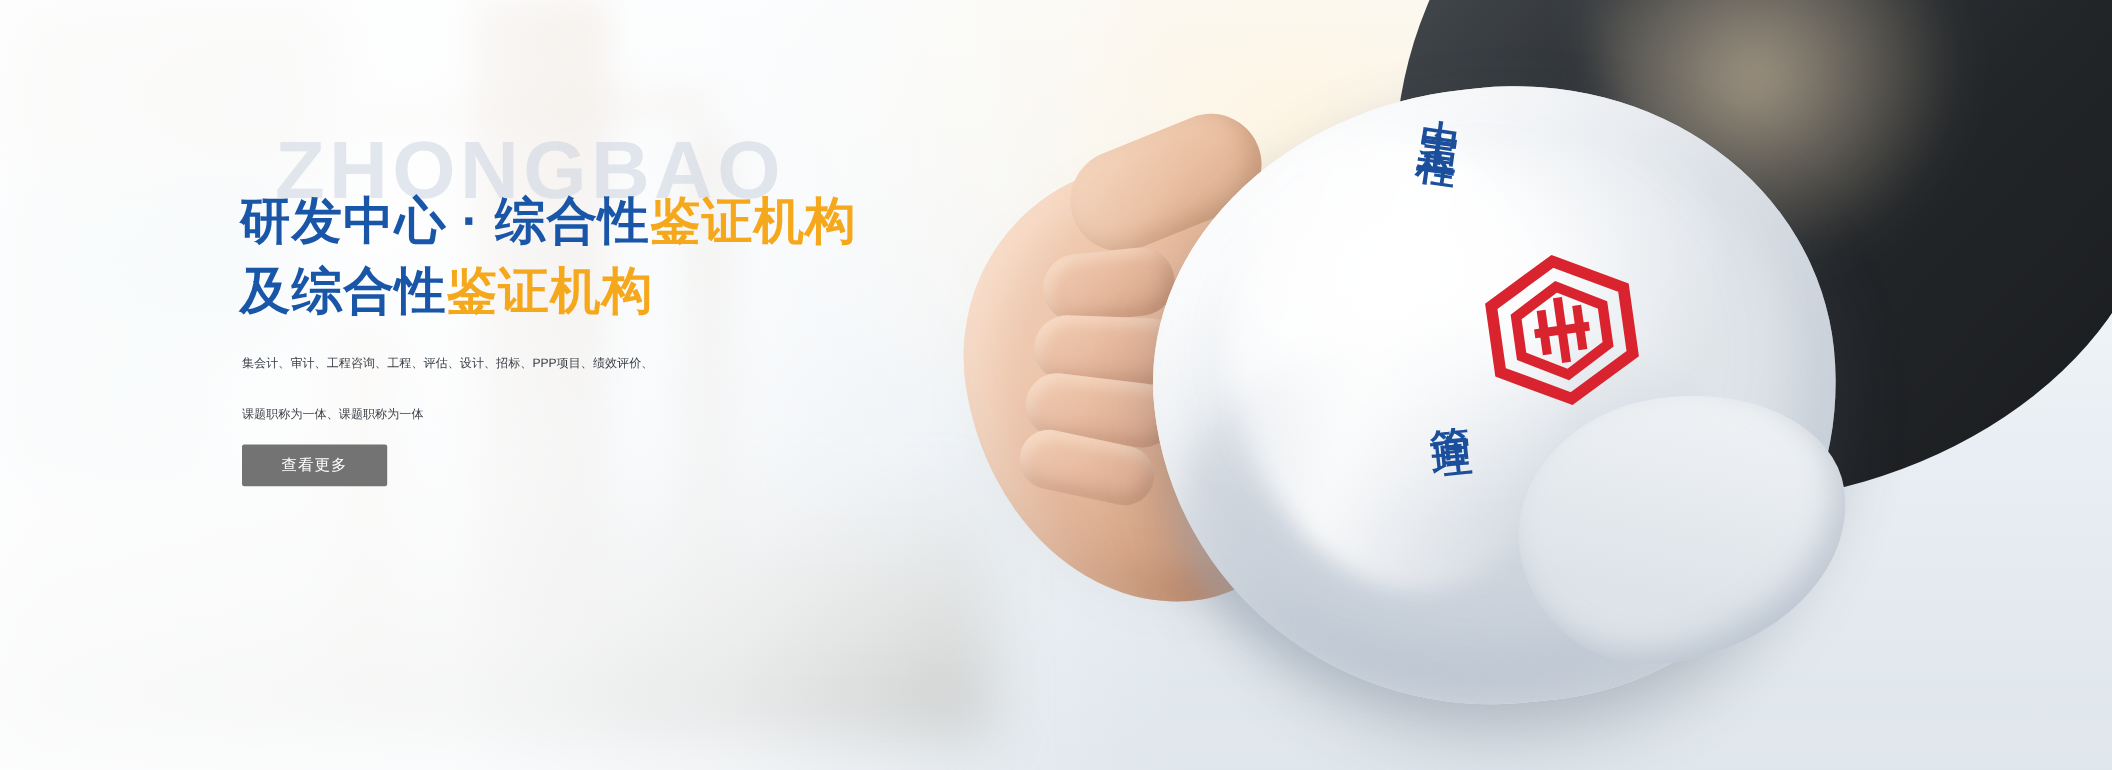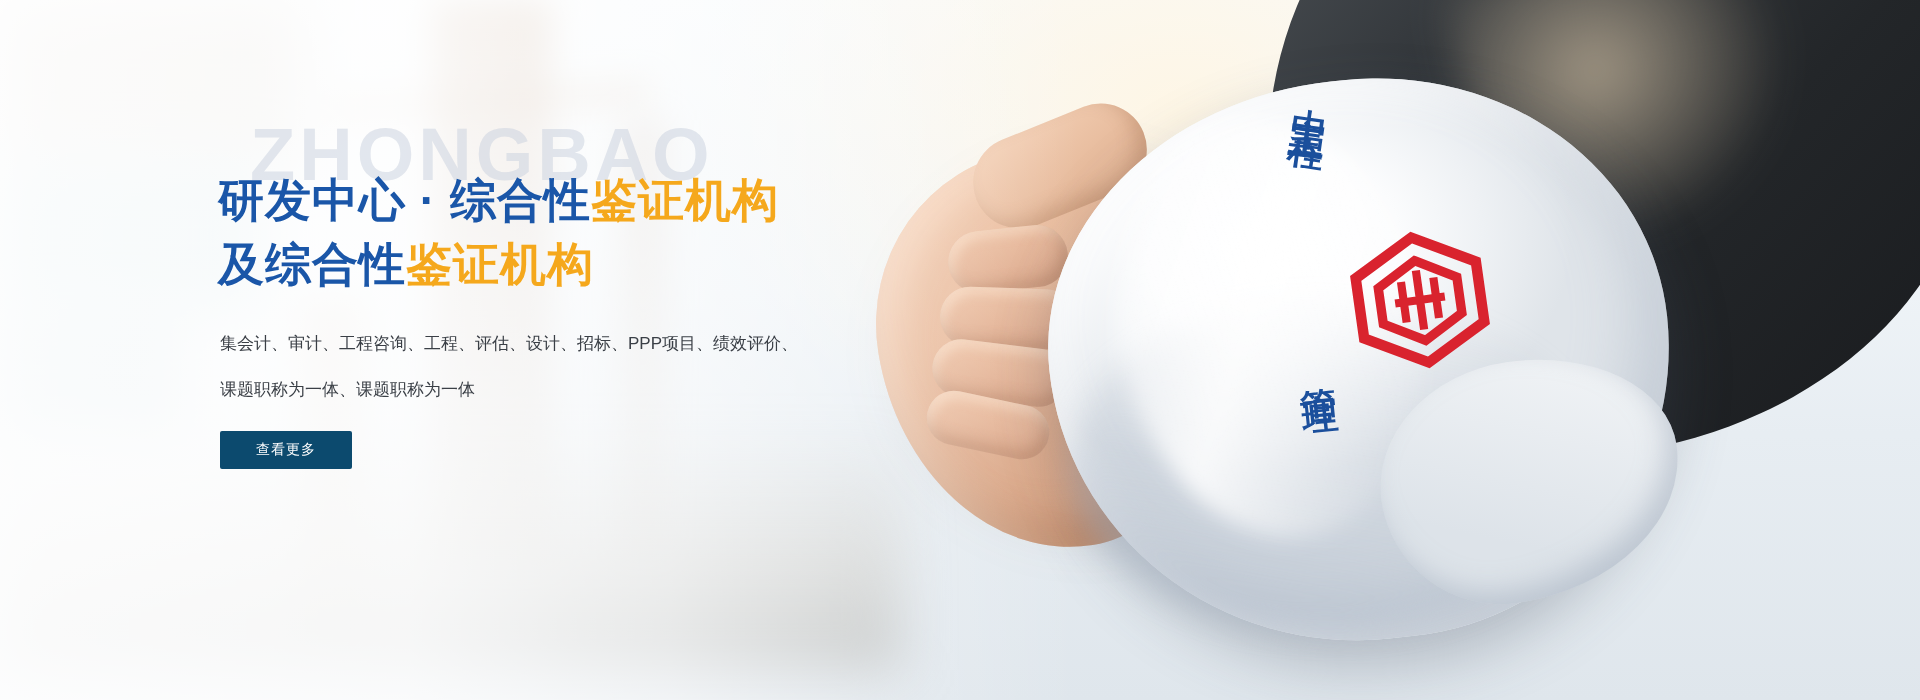--- a/index.html
+++ b/index.html
@@ -160,36 +160,35 @@
     position:absolute;left:0;top:168px;width:820px;
   }
   .h-line{
     font-size:46px;font-weight:800;line-height:64px;
     letter-spacing:1px;white-space:nowrap;
   }
   .t-blue{color:#1a56a8;}
   .t-orange{color:#f5a81c;margin-top:32px;}
 
   .subtitle{
-    position:absolute;left:2px;top:321px;width:620px;
-    color:#3a3f46;font-size:17px;line-height:46px;
+    position:absolute;left:2px;top:308px;width:620px;
+    color:#3a3f46;font-size:11px;line-height:46px;
   }
   .sub-line{white-space:nowrap;}
 
   .cta{
     position:absolute;left:2px;top:404px;
     width:132px;height:38px;
-    background:#0c4a6e;
+    background:#737373;
     border:none;border-radius:2px;
     color:#ffffff;font-size:14px;
     font-family:"Liberation Sans","DejaVu Sans",sans-serif;
     cursor:pointer;
     display:flex;align-items:center;justify-content:center;
     letter-spacing:1px;
-    margin-top:27px;
   }
 </style>
 </head>
 <body>
 
 <div class="banner">
 
   <div class="bg-photo">
     <div class="bg-sky"></div>
     <div class="blur-shape crane-arm"></div>

